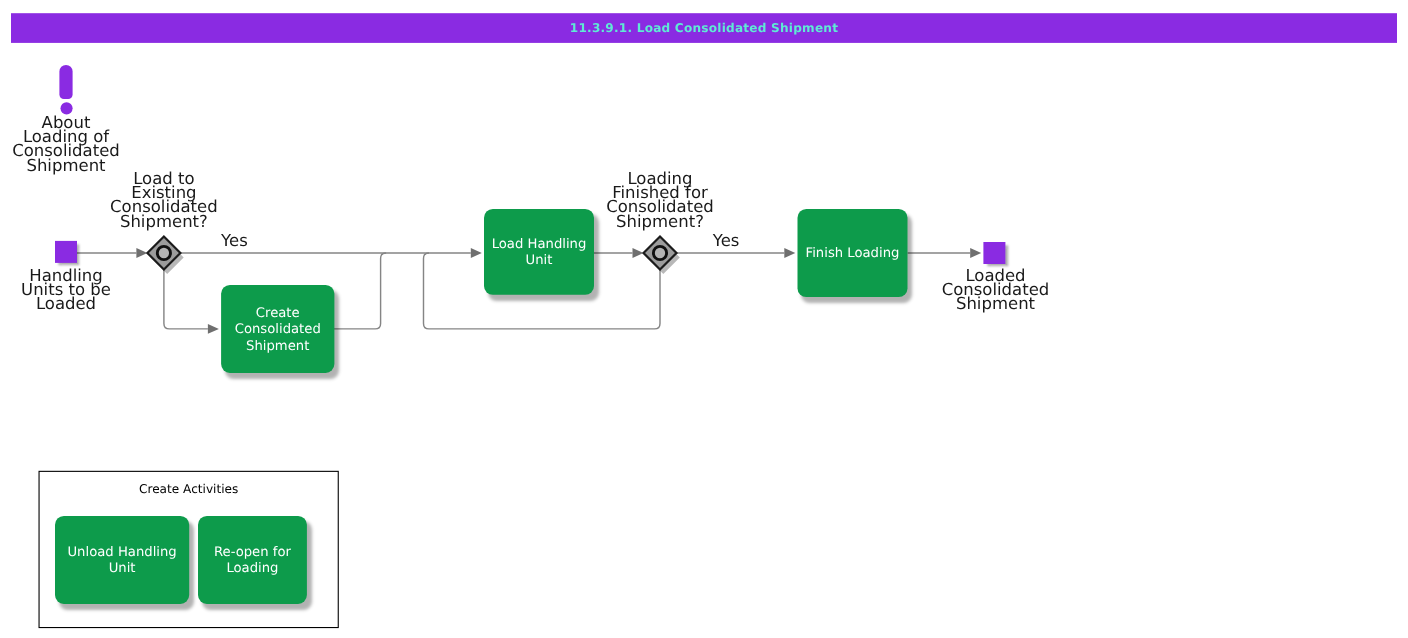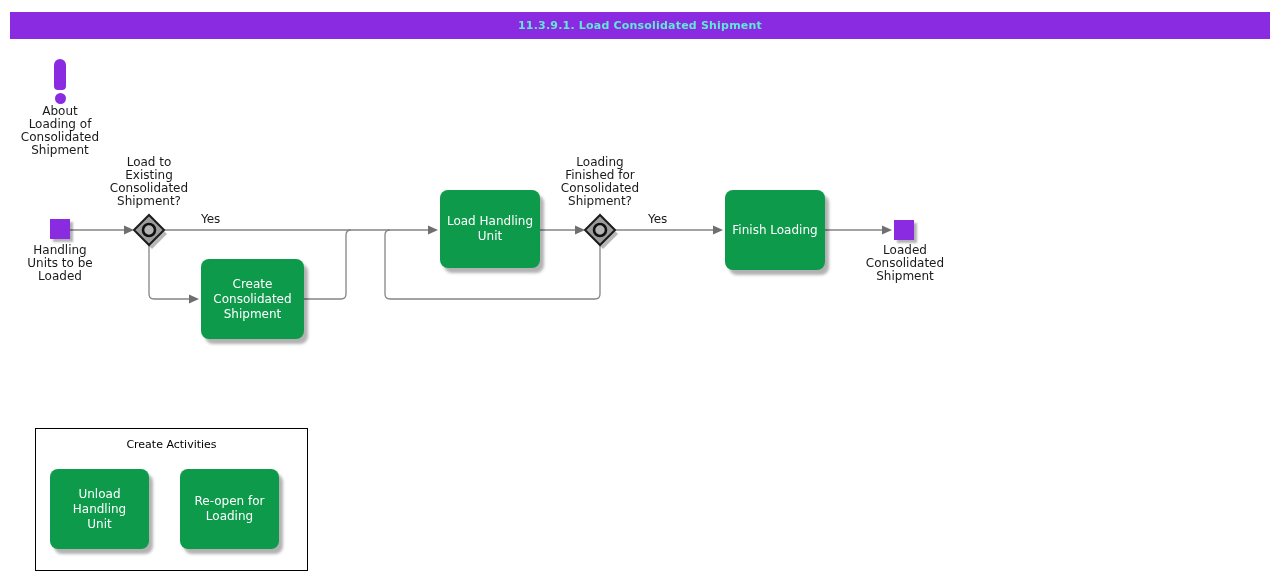--- a/index.html
+++ b/index.html
@@ -12,40 +12,40 @@
     background:var(--purple); color:#5eead4; display:flex; align-items:center; justify-content:center;
   }
   .header-title { font-size:11px; font-weight:bold; letter-spacing:0.2px; }
   svg.connectors { position:absolute; left:0; top:0; z-index:1; }
   .flow { stroke:var(--line); stroke-width:1.3; fill:none; }
   .arrowhead { fill:#6f6f6f; stroke:none; }
   .gw-shadow { fill:rgba(0,0,0,0.28); }
   .gw-shape { fill:var(--diamond); stroke:#1b1b1b; stroke-width:2; }
   .gw-ring { fill:#b4b4b4; stroke:#101010; stroke-width:2.6; }
   .label {
-    position:absolute; z-index:2; color:#1a1a1a; font-size:12px; line-height:13px;
+    position:absolute; z-index:2; color:#1a1a1a; font-size:15px; line-height:13px;
     text-align:center; white-space:pre-line;
   }
   .yes-label { text-align:left; }
   .event {
     position:absolute; z-index:2; width:20px; height:20px; background:var(--purple);
     box-shadow:3px 3px 2px rgba(0,0,0,0.30);
   }
   #start-event { left:50px; top:219px; }
   #end-event   { left:894px; top:220px; }
   .activity {
     position:absolute; z-index:2; background:var(--green); color:#fff; border-radius:8px;
     display:flex; align-items:center; justify-content:center; text-align:center;
     font-size:12px; line-height:15px; white-space:pre-line;
     box-shadow:4px 5px 3px rgba(0,0,0,0.30); cursor:pointer;
   }
   #act-create { left:201px; top:259px; width:103px;  height:80px; }
   #act-load   { left:440px; top:190px; width:100px; height:78px; }
   #act-finish { left:725px; top:190px; width:100px; height:80px; }
-  #act-unload { left:50px;  top:469px; width:99px;  height:80px; }
+  #act-unload { left:50px;  top:469px; width:122px;  height:80px; }
   #act-reopen { left:180px; top:469px; width:99px;  height:80px; }
   #about-label { left:8px;   top:105px; width:104px; }
   #start-label { left:10px;  top:244px; width:100px; }
   #gw1-label   { left:99px;  top:156px; width:100px; }
   #yes1        { left:201px; top:213px; width:36px; }
   #gw2-label   { left:550px; top:156px; width:100px; }
   #yes2        { left:648px; top:213px; width:36px; }
   #end-label   { left:845px; top:244px; width:120px; }
   .about-icon { position:absolute; left:48px; top:56px; width:24px; height:50px; z-index:2; cursor:pointer; }
   .excl-bar {

